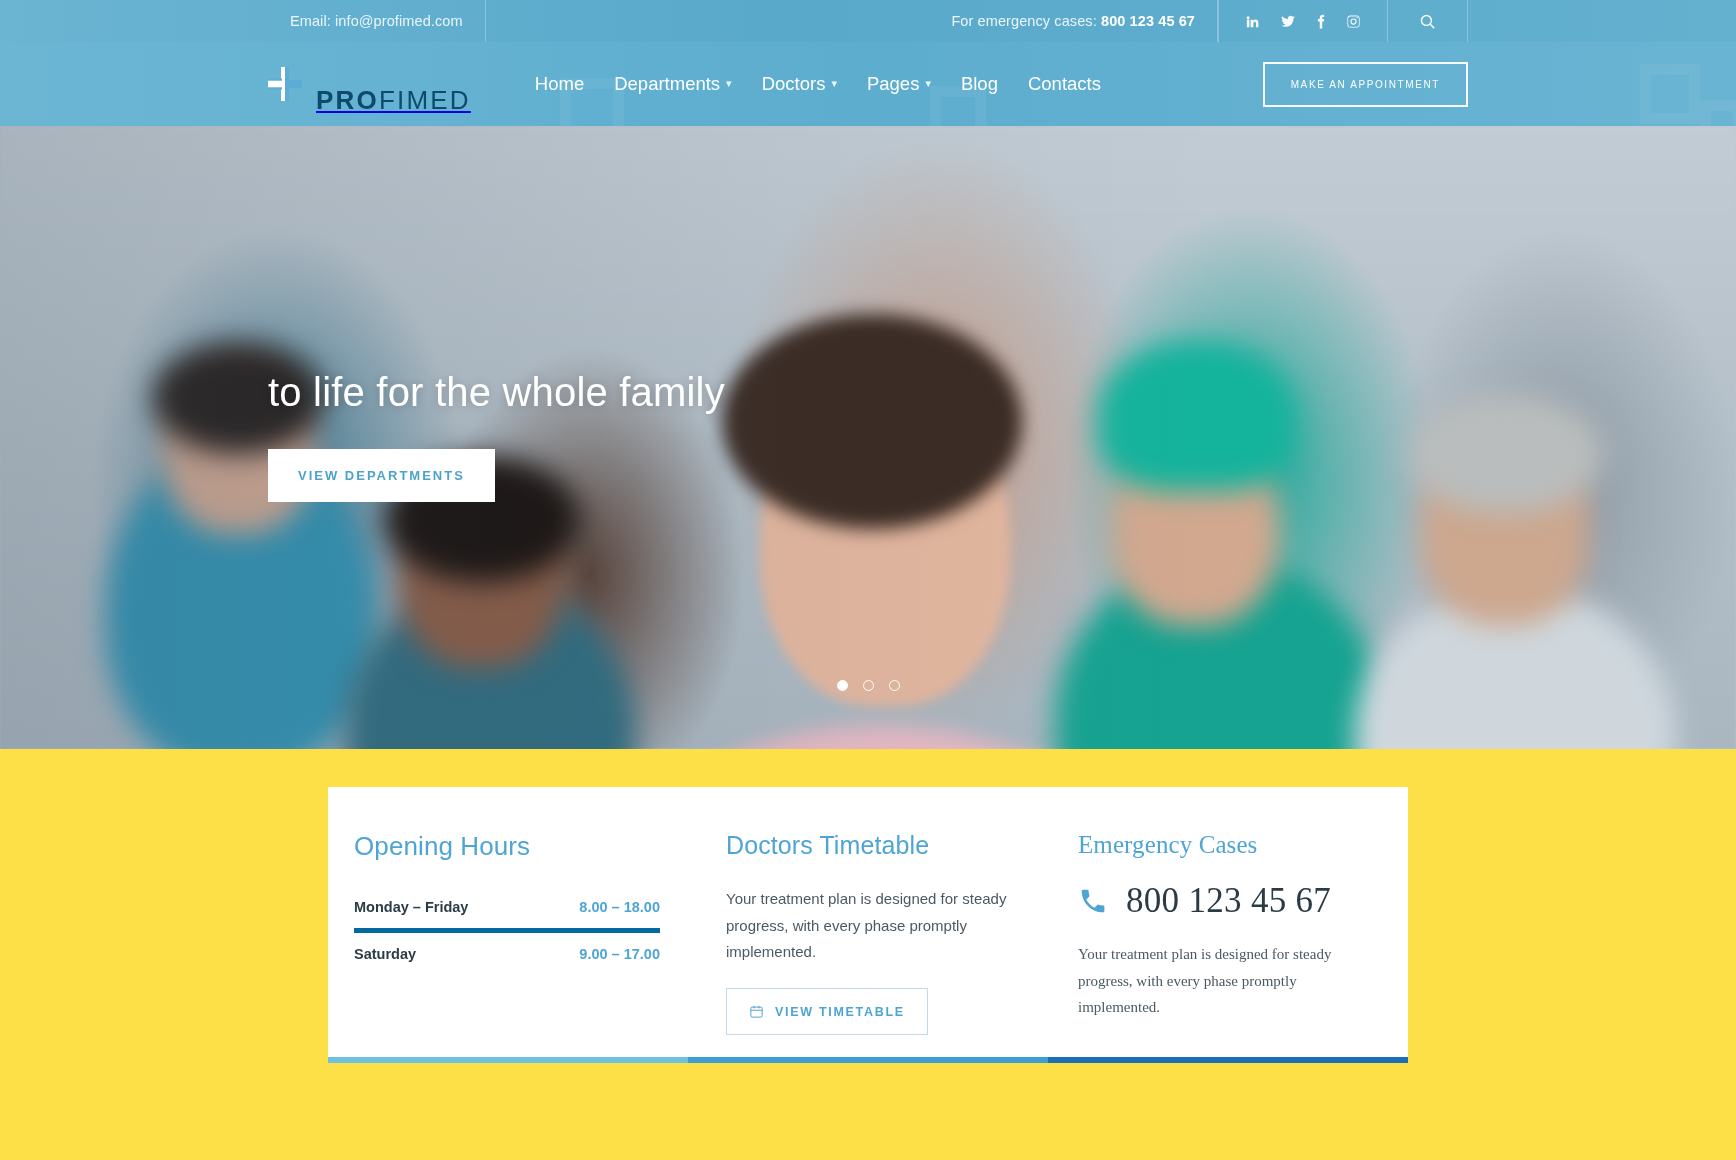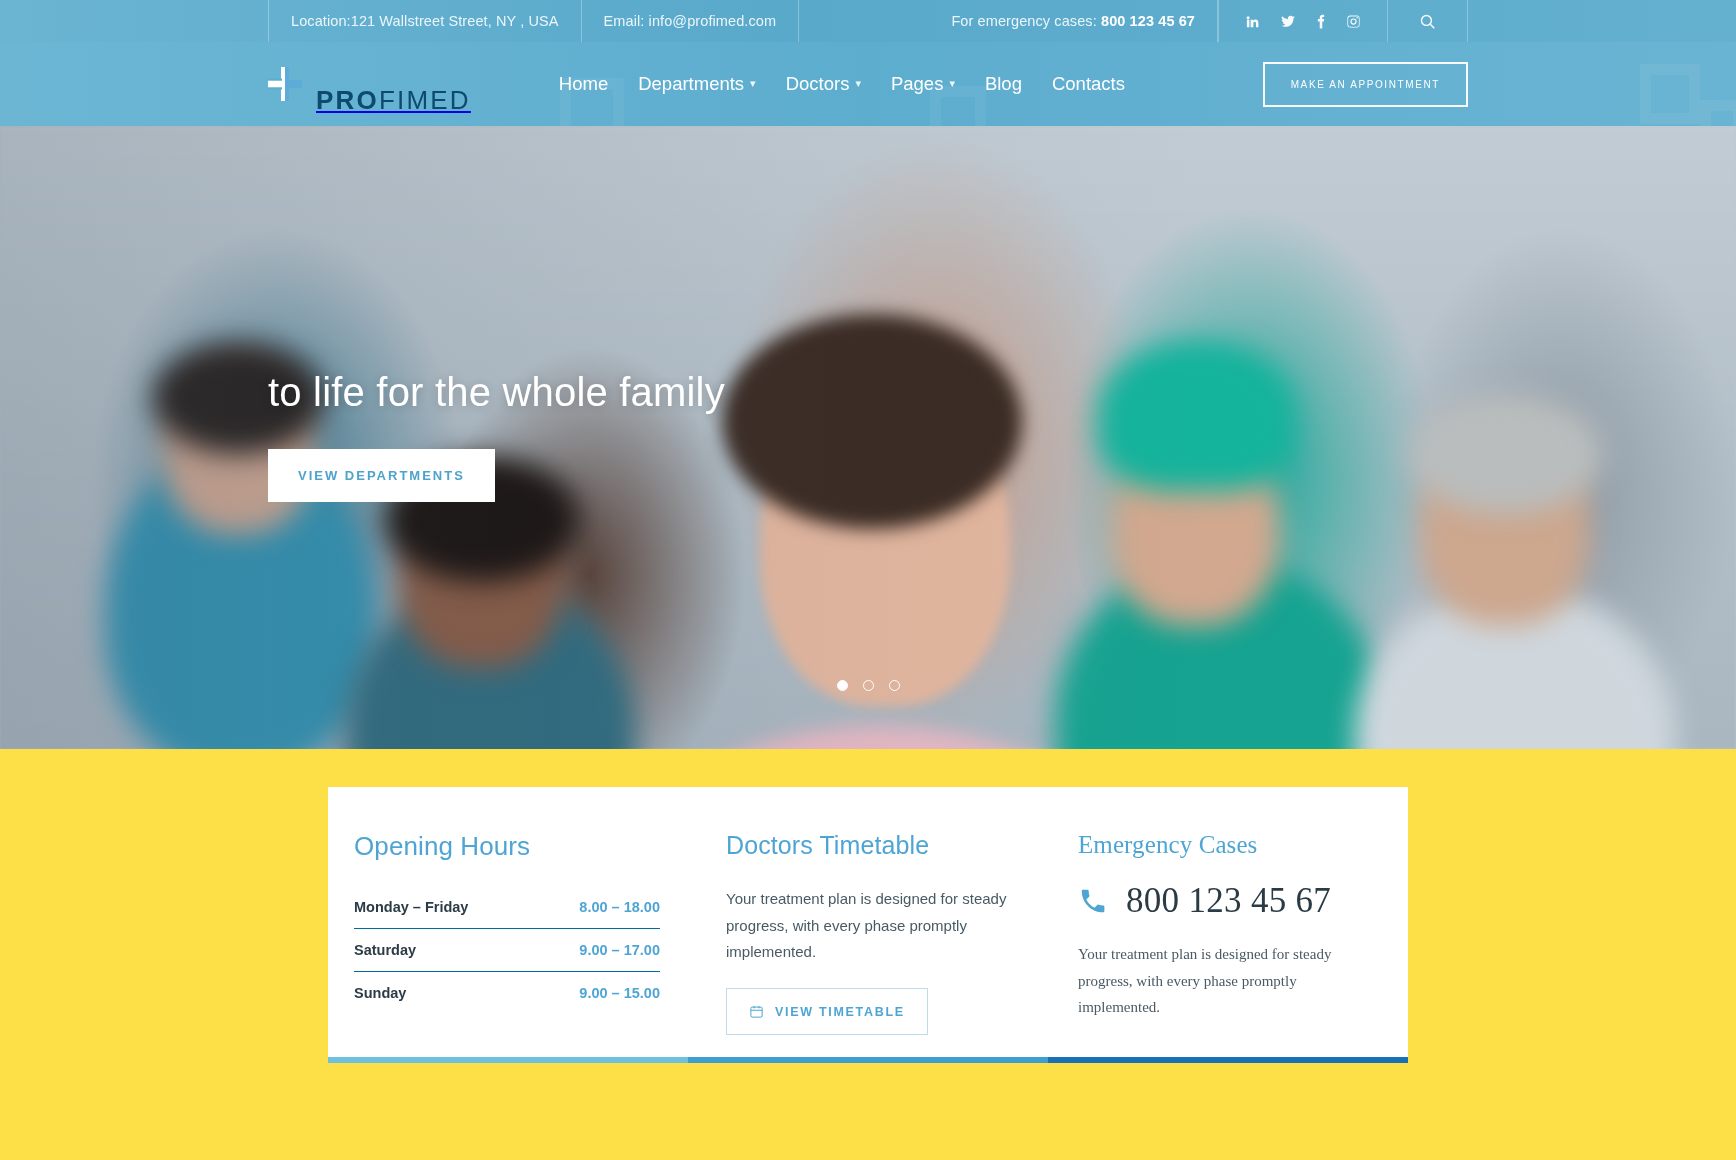--- a/index.html
+++ b/index.html
@@ -83,21 +83,21 @@
     height: 84px; display: flex; align-items: center;
   }
   .brand { display: flex; align-items: center; gap: 14px; }
   .brand-mark { width: 34px; height: 34px; position: relative; display:block; }
   .brand-text {
     font-size: 26px; letter-spacing: 2.2px; color: #0c4a6e;
     font-weight: 300; white-space: nowrap; margin-top: 32px;
   }
   .brand-text b { font-weight: 800; letter-spacing: 2.2px; }
 
-  .nav { display: flex; align-items: center; gap: 30px; margin-left: 88px; height: 84px; }
+  .nav { display: flex; align-items: center; gap: 30px; margin-left: 64px; height: 84px; }
   .nav-item {
     position: relative;
     display: flex; align-items: center; gap: 6px;
     height: 84px;
     color: #ffffff; font-size: 18.5px; font-weight: 400;
     cursor: pointer; white-space: nowrap;
   }
   .nav-item .caret { font-size: 11px; opacity: .9; transform: translateY(-1px); }
   .nav-item.active::after {
     content: "";
@@ -211,21 +211,21 @@
 
   .col-title {
     color: #4ea5d4; font-weight: 400; letter-spacing: .1px;
   }
   .col-a .col-title { font-size: 26px; margin-bottom: 24px; }
   .col-b .col-title { font-size: 25px; margin-bottom: 26px; }
   .col-c .col-title { font-size: 25px; margin-bottom: 22px; }
 
   .hours-row {
     display: flex; justify-content: space-between; align-items: center;
-    padding: 13px 0; border-bottom: 1px solid #0369a1;
+    padding: 13px 0; border-bottom: 5px solid #0369a1;
     font-size: 14.5px;
   }
   .hours-row:last-child { border-bottom: none; }
   .hours-day { color: #2c3c47; font-weight: bold; }
   .hours-time { color: #4ea5d4; font-weight: 600; }
 
   .col-text {
     font-size: 15px; line-height: 1.78; color: #4a5a64; font-weight: 400;
   }
   .ghost-btn {
@@ -248,21 +248,20 @@
   .bar.b2 { background: #3f9ed0; }
   .bar.b3 { background: #1b6fb5; }
 </style>
 </head>
 <body>
 
 <div class="page">
 
   <div class="topbar">
     <div class="tb-inner">
-      <div class="tb-cell first">Location:121 Wallstreet Street, NY , USA</div>
       <div class="tb-cell">Email: info@profimed.com</div>
       <div class="tb-spacer"></div>
       <div class="tb-cell tb-phone">
         <span>For emergency cases:</span>&nbsp;<b>800 123 45 67</b>
       </div>
       <div class="tb-social">
         <a href="#">
           <svg width="15" height="15" viewBox="0 0 24 24">
               <path d="M4.98 3.5a2.5 2.5 0 11-.02 5 2.5 2.5 0 01.02-5zM3 9h4v12H3zM9 9h3.8v1.7h.05c.53-.95 1.83-1.95 3.77-1.95 4.03 0 4.78 2.5 4.78 5.76V21H17.6v-5.6c0-1.34-.03-3.07-1.95-3.07-1.95 0-2.25 1.46-2.25 2.97V21H9z"></path>
             </svg>
@@ -378,24 +377,20 @@
       <div class="col col-a">
         <div class="col-title">Opening Hours</div>
         <div class="hours-row">
           <span class="hours-day">Monday – Friday</span>
           <span class="hours-time">8.00 – 18.00</span>
         </div>
         <div class="hours-row">
           <span class="hours-day">Saturday</span>
           <span class="hours-time">9.00 – 17.00</span>
         </div>
-        <div class="hours-row">
-          <span class="hours-day">Sunday</span>
-          <span class="hours-time">9.00 – 15.00</span>
-        </div>
       </div>
 
       <div class="col col-b">
         <div class="col-title">Doctors Timetable</div>
         <div class="col-text">Your treatment plan is designed for steady progress, with every phase promptly implemented.</div>
         <button class="ghost-btn">
           <svg width="15" height="15" viewBox="0 0 24 24">
               <rect x="3" y="5" width="18" height="16" rx="2"></rect>
               <line x1="3" y1="10" x2="21" y2="10"></line>
               <line x1="8" y1="3" x2="8" y2="7"></line>

